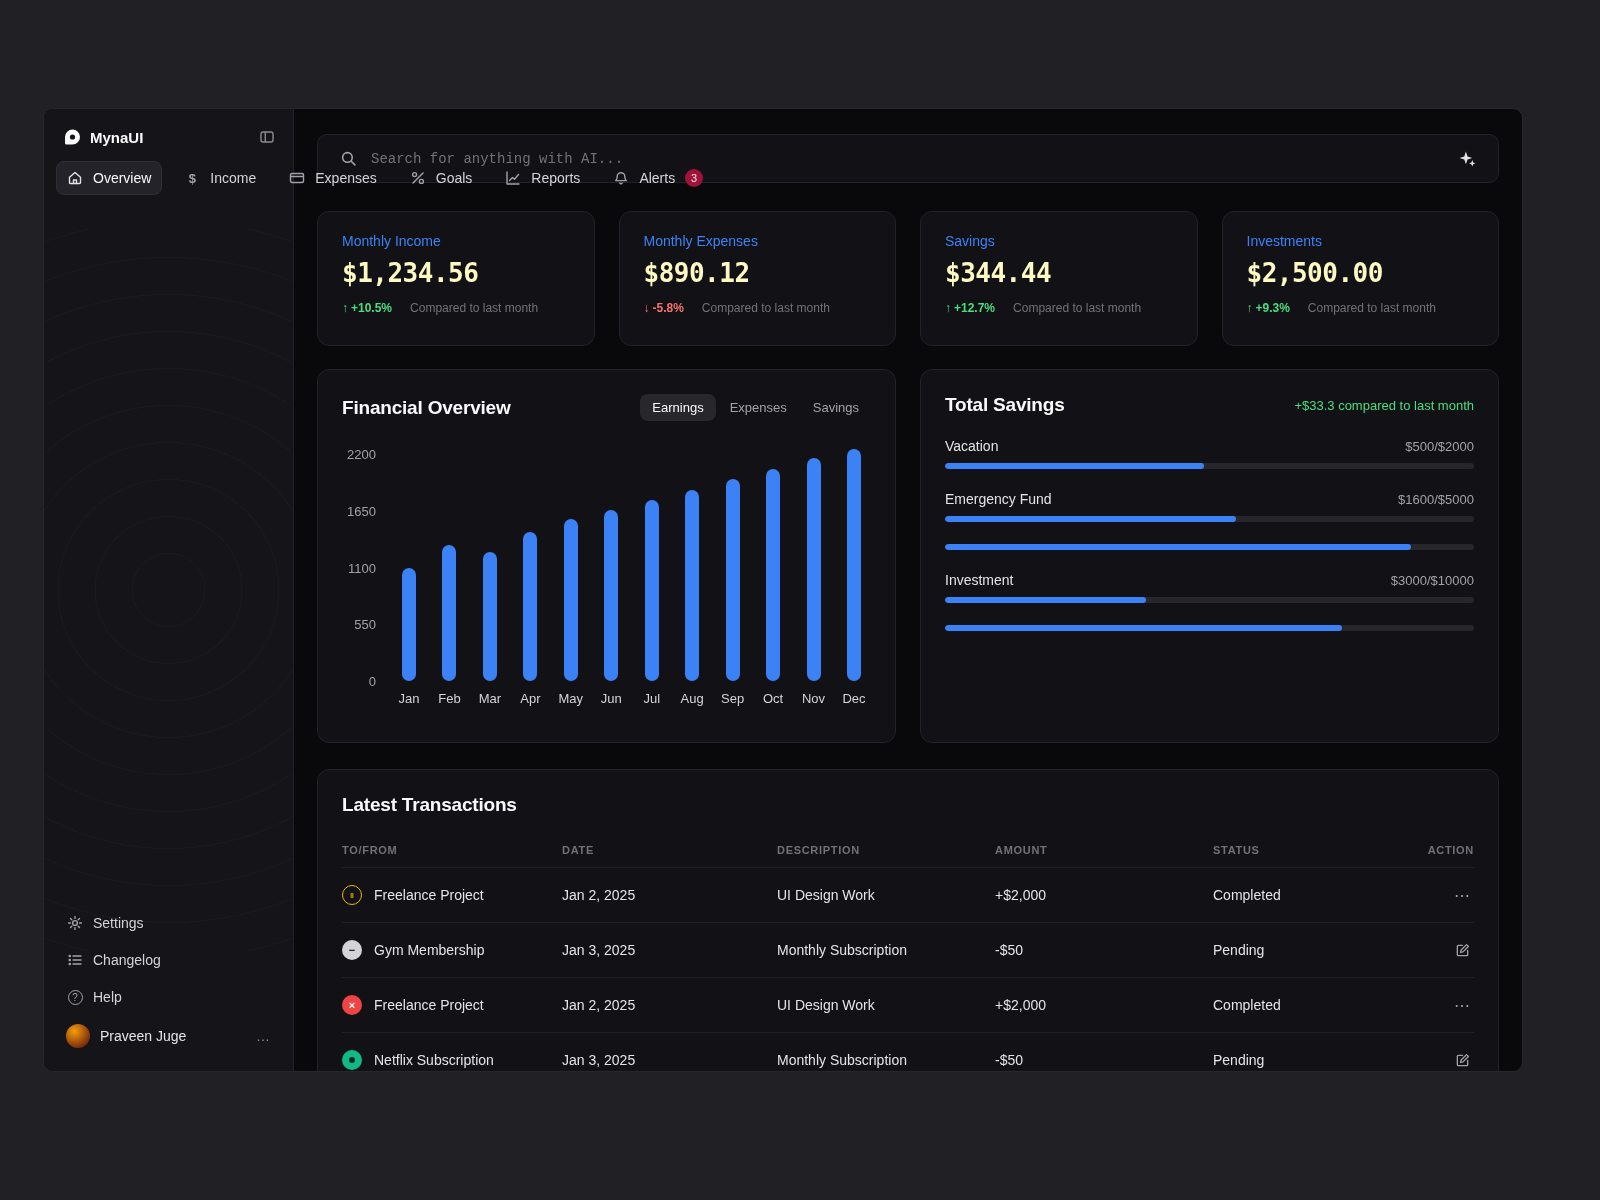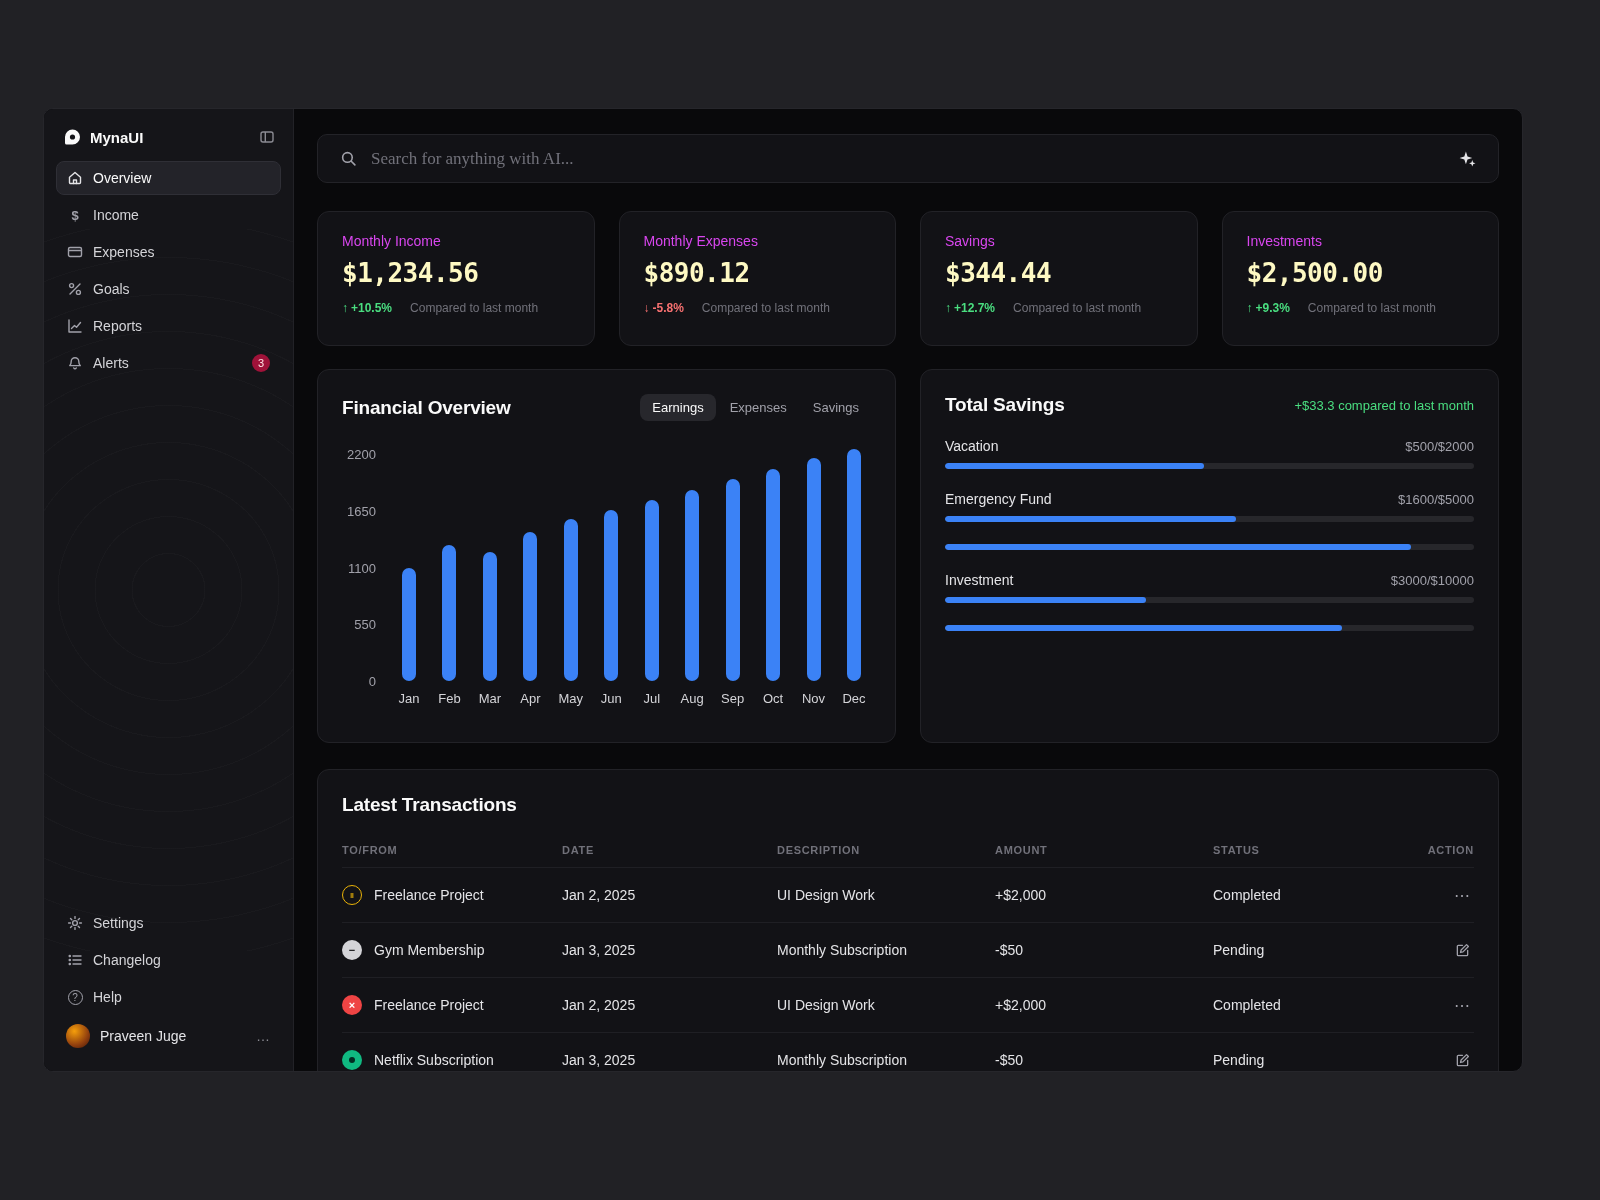--- a/index.html
+++ b/index.html
@@ -8,21 +8,21 @@
          border:1px solid #26262b; border-radius:10px; display:flex; overflow:hidden; }
 
   
   .sidebar { width:250px; background:#151519; border-right:1px solid #222227; display:flex; flex-direction:column;
              padding:14px 12px 16px; position:relative; flex:none; }
   .sidebar::before { content:''; position:absolute; inset:120px 0 120px 0; pointer-events:none;
              background:repeating-radial-gradient(circle at 50% 50%, transparent 0 36px, rgba(255,255,255,0.02) 36px 37px); }
   .logo-row { display:flex; align-items:center; padding:4px 6px 14px; position:relative; }
   .logo-text { font-size:15px; font-weight:700; color:#fafafa; margin-left:8px; }
   .icon-btn { margin-left:auto; color:#8b8b93; background:none; border:none; cursor:pointer; display:flex; }
-  .nav { display:flex; flex-direction:column; gap:3px; position:relative; }
+  .nav { display:flex; flex-direction:row; gap:11px; position:relative; }
   .nav-item { display:flex; align-items:center; gap:10px; height:34px; padding:0 10px; border-radius:8px;
               color:#d4d4d8; font-size:14px; border:1px solid transparent; cursor:pointer; }
   .nav-item .nico { color:#a1a1aa; width:16px; height:16px; display:flex; align-items:center; justify-content:center; flex:none; }
   .nav-item.active { background:#232329; border-color:#2f2f36; color:#fafafa; }
   .nav-item.active .nico { color:#e4e4e7; }
   .badge { margin-left:auto; min-width:18px; height:18px; border-radius:9px; background:#9f1239; color:#ffe4e6;
            font-size:11px; display:flex; align-items:center; justify-content:center; padding:0 5px; }
   .glyph-ico { font-size:13px; font-weight:600; }
   .help-ico { width:15px; height:15px; border:1.3px solid currentColor; border-radius:50%; font-size:10px;
               display:flex; align-items:center; justify-content:center; }
@@ -32,27 +32,27 @@
               border-radius:8px; cursor:pointer; }
   .avatar { width:24px; height:24px; border-radius:50%; flex:none;
             background:radial-gradient(circle at 35% 30%, #f59e0b, #92400e 60%, #431407); }
   .more-dots { margin-left:auto; color:#8b8b93; }
   .more-dots::before { content:"\2026"; letter-spacing:1px; }
 
   
   .main { flex:1; padding:25px 23px; display:flex; flex-direction:column; overflow:hidden; }
   .search-bar { display:flex; align-items:center; gap:14px; height:49px; padding:0 22px; background:#121216;
                 border:1px solid #232328; border-radius:10px; flex:none; }
-  .search-bar input { flex:1; background:transparent; border:none; outline:none; color:#fdba74; font-size:17px;
-                font-family:Liberation Serif, serif; }
+  .search-bar input { flex:1; background:transparent; border:none; outline:none; color:#fdba74; font-size:14px;
+                font-family:Liberation Mono, monospace; }
   .search-bar input::placeholder { color:#71717a; }
 
   .stats-row { display:grid; grid-template-columns:repeat(4,1fr); gap:24px; margin-top:28px; flex:none; }
   .stat-card { background:#121216; border:1px solid #222227; border-radius:12px; padding:21px 24px; height:135px; }
-  .stat-title { font-size:14px; color:#d946ef; }
+  .stat-title { font-size:14px; color:#3b82f6; }
   .stat-value { margin-top:9px; font-family:"DejaVu Sans Mono","Liberation Mono",monospace; font-size:26px;
                 font-weight:700; color:#fef9c3; letter-spacing:-0.5px; }
   .stat-delta-row { margin-top:13px; display:flex; align-items:center; font-size:12px; }
   .delta { display:flex; align-items:center; gap:3px; font-weight:600; }
   .delta.up { color:#4ade80; } .delta.down { color:#f87171; }
   .stat-note { color:#71717a; margin-left:18px; font-weight:400; }
 
   .middle-row { display:grid; grid-template-columns:579px 1fr; gap:24px; margin-top:23px; height:374px; flex:none; }
   .card { background:#121216; border:1px solid #222227; border-radius:12px; padding:24px; }
   .card-header { display:flex; justify-content:space-between; align-items:center; }

